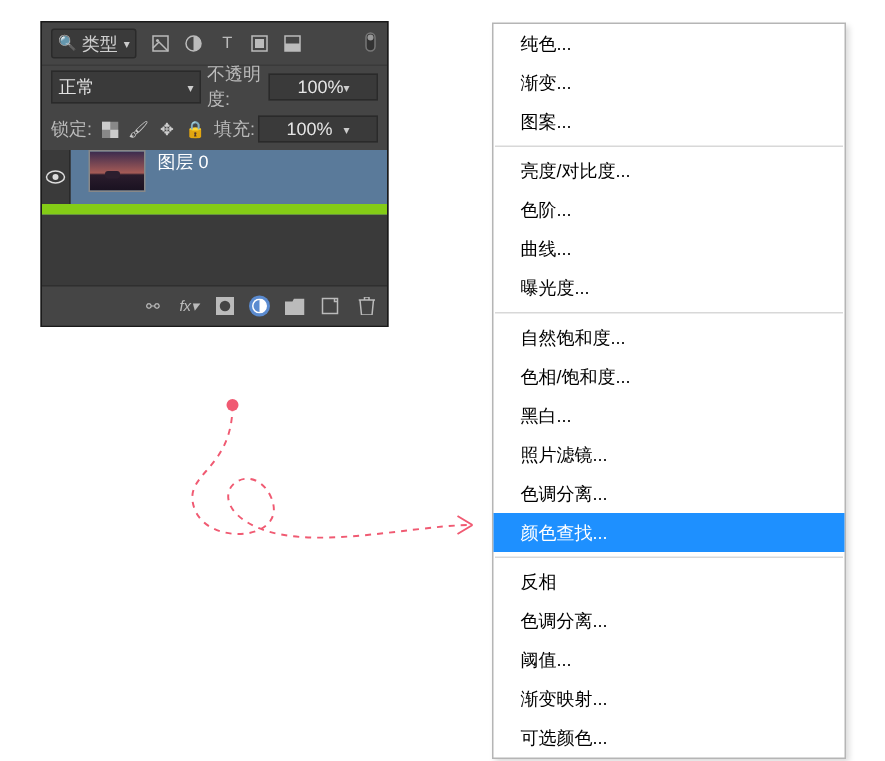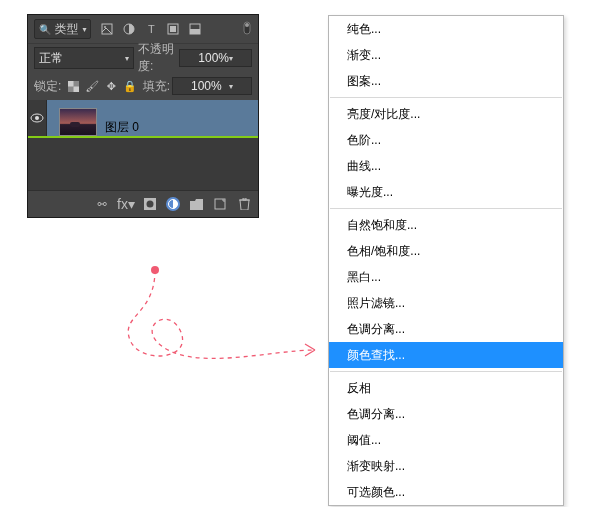--- a/index.html
+++ b/index.html
@@ -92,27 +92,27 @@
   .lock-icons { display:flex; gap:5px; }
   .licon {
     width:14px; height:14px; display:flex; align-items:center; justify-content:center;
     color:#ccc; font-size:11px;
   }
   .layers-area {
     background: #3a3a3a;
     min-height: 90px;
   }
   .layer-item {
-    display:flex; align-items:flex-end;
+    display:flex; align-items:flex-start;
     height: 36px;
     background: #5a7a9a;
-    color:#000000;
+    color:#ffffff;
     padding-left: 6px;
     gap: 8px;
-    border-bottom:2px solid #84cc16;
+    border-bottom:7px solid #84cc16;
   }
   .layer-item .eye {
     width:18px; height:36px; display:flex; align-items:center; justify-content:center;
     color:#eee; background:#3a3a3a; margin-left:-6px; margin-right:4px;
     border-right:1px solid #2a2a2a;
   }
   .thumb {
     width: 36px; height: 26px;
     background: linear-gradient(180deg, #3b2b4e 0%, #a55b56 55%, #2a1c2c 60%, #1a1221 100%);
     border:1px solid #888;
@@ -267,21 +267,21 @@
             <circle cx="7" cy="5" r="2" fill="#ddd"></circle>
           </svg>
       </div>
       <div class="thumb"></div>
       <span>图层 0</span>
     </div>
   </div>
 
   <div class="panel-footer">
     <div class="fbtn">⚯</div>
-    <div class="fbtn" style="font-size:14px;">fx▾</div>
+    <div class="fbtn" style="font-style:italic;font-size:10px;">fx▾</div>
     <div class="fbtn">
         <svg width="12" height="12">
           <rect x="0" y="0" width="12" height="12" fill="#bbb"></rect>
           <circle cx="6" cy="6" r="3.5" fill="#454545"></circle>
         </svg>
       </div>
     <div class="fbtn hl">
         <svg width="10" height="10">
           <circle cx="5" cy="5" r="4.5" fill="none" stroke="#fff"></circle>
           <path d="M5 0.5 A4.5 4.5 0 0 1 5 9.5 Z" fill="#fff"></path>

